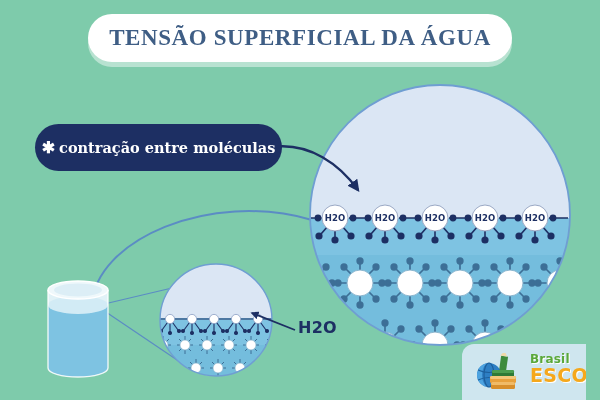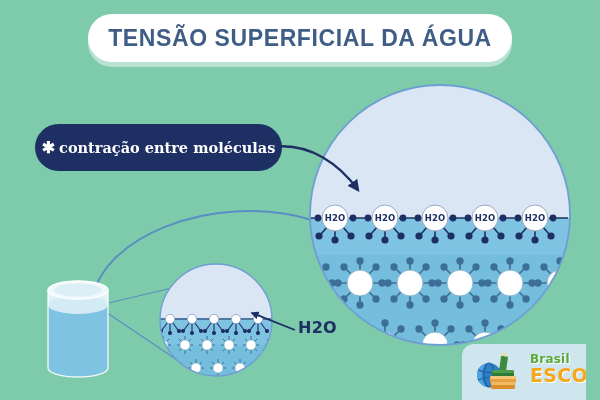--- a/index.html
+++ b/index.html
@@ -32,21 +32,21 @@
     box-shadow: 0 5px 0 rgba(255,255,255,0.45);
     display: flex;
     align-items: center;
     justify-content: center;
   }
   #title-text {
     color: #3f5e85;
     font-size: 23px;
     font-weight: bold;
     letter-spacing: 0.6px;
-    font-family: Liberation Sans, sans-serif;
+    font-family: Liberation Serif, serif;
     white-space: nowrap;
   }
 
   
   #callout-pill {
     position: absolute;
     left: 35px;
     top: 124px;
     width: 247px;
     height: 47px;

